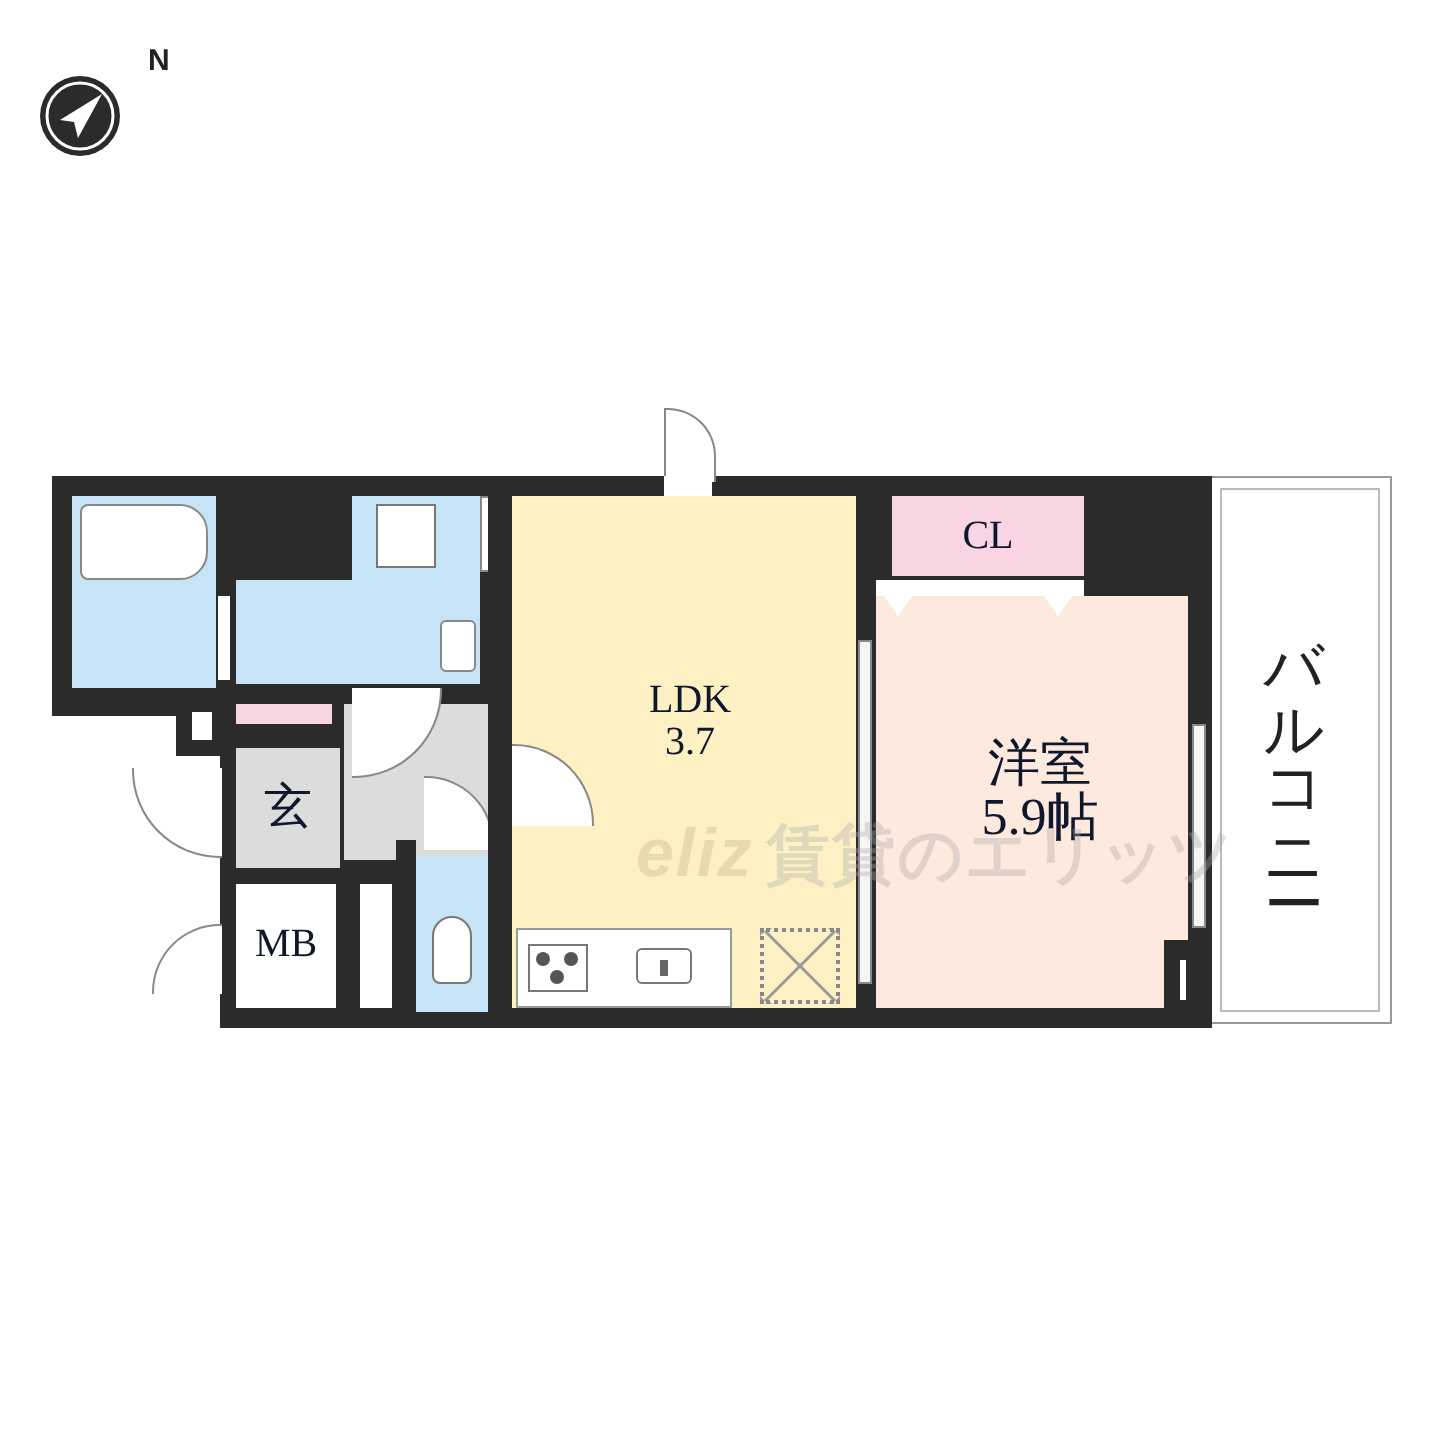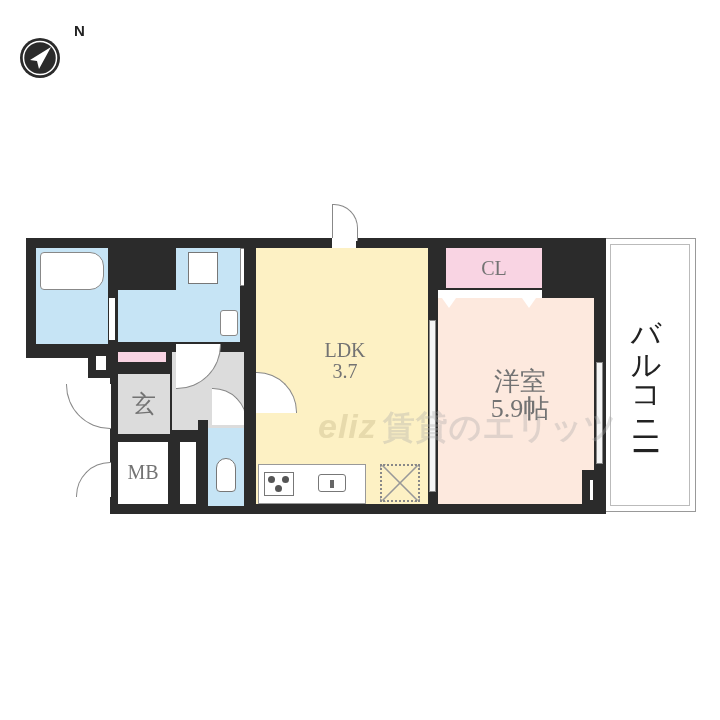--- a/index.html
+++ b/index.html
@@ -1,20 +1,20 @@
 <!DOCTYPE html>
 <html><head>
 <meta charset="utf-8">
 <style>
   html,body{margin:0;padding:0;background:#fff;}
   body{width:720px;height:720px;position:relative;overflow:hidden;font-family:"Liberation Serif","DejaVu Serif",serif;}
   .abs{position:absolute;}
   .wall{position:absolute;background:#2b2b2b;}
   .room{position:absolute;}
-  .label{position:absolute;color:#737373;text-align:center;line-height:1.05;}
+  .label{position:absolute;color:#0f172a;text-align:center;line-height:1.05;}
   .compass{position:absolute;left:18px;top:36px;width:44px;height:44px;}
   .north{position:absolute;left:74px;top:22px;font-family:"Liberation Sans",sans-serif;font-weight:bold;font-size:15px;color:#222;}
   .watermark{position:absolute;left:318px;top:406px;font-family:"Liberation Sans",sans-serif;font-weight:bold;font-style:italic;font-size:34px;color:rgba(190,175,130,0.35);letter-spacing:1px;white-space:nowrap;}
   .wm-jp{font-style:normal;font-size:32px;color:rgba(170,170,170,0.35);margin-left:6px;}
 </style>
 </head>
 <body>
 
 <svg class="compass" viewBox="0 0 44 44">
   <circle cx="22" cy="22" r="20" fill="#2b2b2b"></circle>

